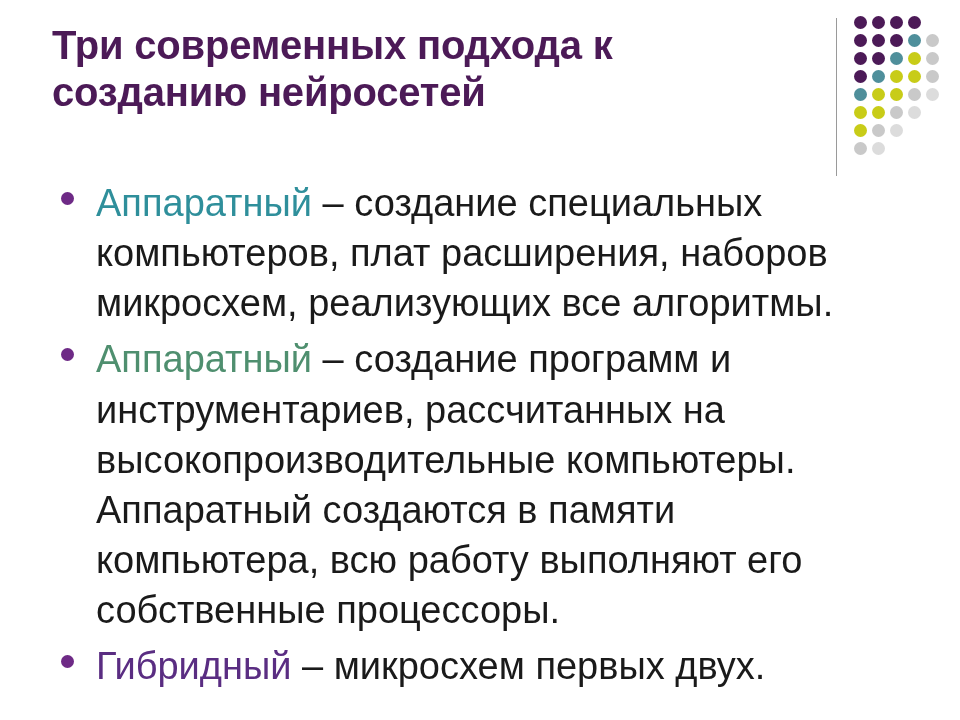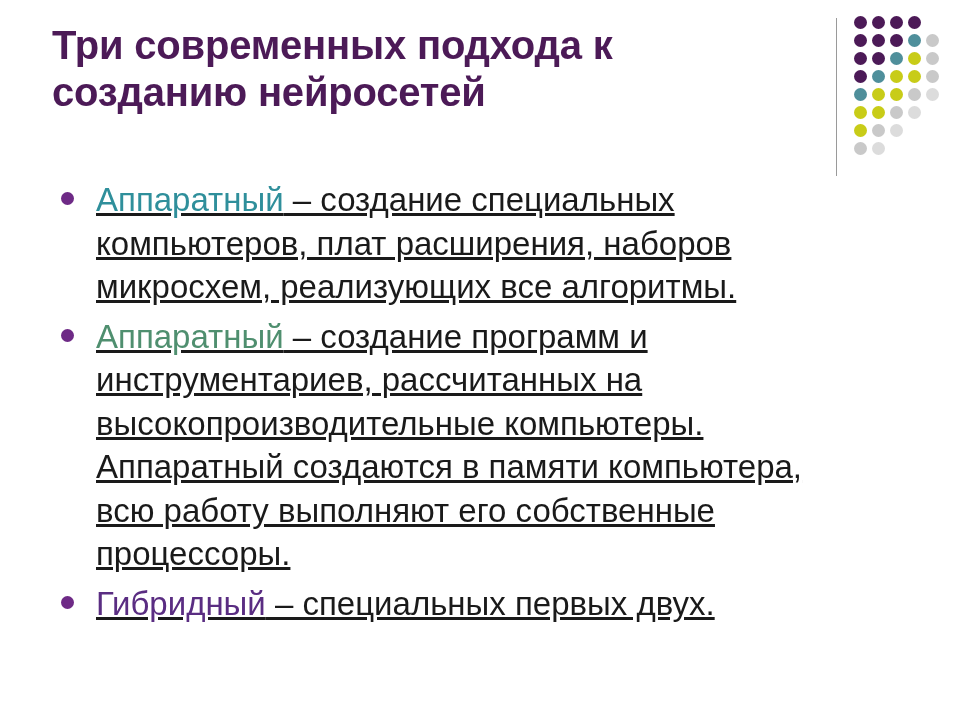--- a/index.html
+++ b/index.html
@@ -75,24 +75,23 @@
   .content {
     position: absolute;
     left: 52px;
     top: 178px;
     width: 800px;
   }
   .bullet-item {
     position: relative;
     padding-left: 44px;
     margin-bottom: 6px;
-    font-size: 33px;
+    font-size: 38px;
     line-height: 1.32;
     color: #1a1a1a;
-    text-decoration: underline;
   }
   .bullet-marker {
     position: absolute;
     left: 9px;
     top: 14px;
     width: 13px;
     height: 13px;
     border-radius: 50%;
     background: #6e2a86;
   }
@@ -116,16 +115,16 @@
         <div class="dot-row"><span class="dot" style="background: rgb(79, 143, 155);"></span><span class="dot" style="background: rgb(200, 204, 24);"></span><span class="dot" style="background: rgb(200, 204, 24);"></span><span class="dot" style="background: rgb(201, 201, 201);"></span><span class="dot" style="background: rgb(220, 220, 220);"></span><span class="dot empty"></span></div>
         <div class="dot-row"><span class="dot" style="background: rgb(200, 204, 24);"></span><span class="dot" style="background: rgb(200, 204, 24);"></span><span class="dot" style="background: rgb(201, 201, 201);"></span><span class="dot" style="background: rgb(220, 220, 220);"></span><span class="dot empty"></span><span class="dot empty"></span></div>
         <div class="dot-row"><span class="dot" style="background: rgb(200, 204, 24);"></span><span class="dot" style="background: rgb(201, 201, 201);"></span><span class="dot" style="background: rgb(220, 220, 220);"></span><span class="dot empty"></span><span class="dot empty"></span><span class="dot empty"></span></div>
         <div class="dot-row"><span class="dot" style="background: rgb(201, 201, 201);"></span><span class="dot" style="background: rgb(220, 220, 220);"></span><span class="dot empty"></span><span class="dot empty"></span><span class="dot empty"></span><span class="dot empty"></span></div>
       </div>
   </div>
 
   <div class="content" id="bullet-list">
       <div class="bullet-item"><span class="bullet-marker" style="background: rgb(110, 42, 134);"></span><span style="color: rgb(47, 143, 155);">Аппаратный</span><span> – создание специальных компьютеров, плат расширения, наборов микросхем, реализующих все алгоритмы.</span></div>
       <div class="bullet-item"><span class="bullet-marker" style="background: rgb(110, 42, 134);"></span><span style="color: rgb(79, 143, 111);">Аппаратный</span><span> – создание программ и инструментариев, рассчитанных на высокопроизводительные компьютеры. Аппаратный создаются в памяти компьютера, всю работу выполняют его собственные процессоры.</span></div>
-      <div class="bullet-item"><span class="bullet-marker" style="background: rgb(110, 42, 134);"></span><span style="color: rgb(90, 45, 130); margin-top: 17px;">Гибридный</span><span> – специальных первых двух.</span></div>
+      <div class="bullet-item"><span class="bullet-marker" style="background: rgb(110, 42, 134);"></span><span style="color: rgb(90, 45, 130); margin-top: 17px;">Гибридный</span><span> – микросхем первых двух.</span></div>
     </div>
 
 </div>
 
 </body></html>

